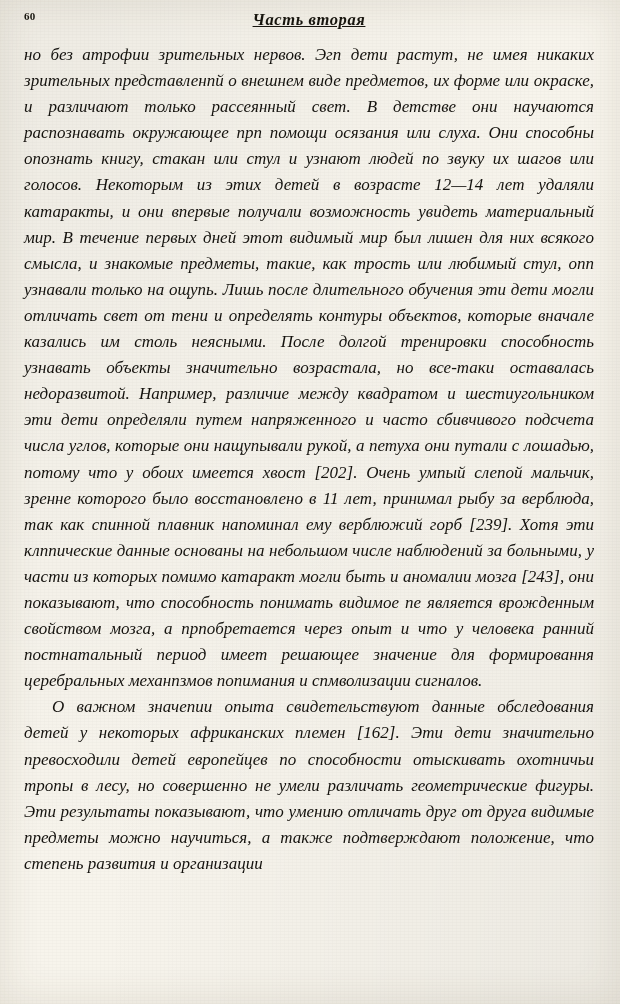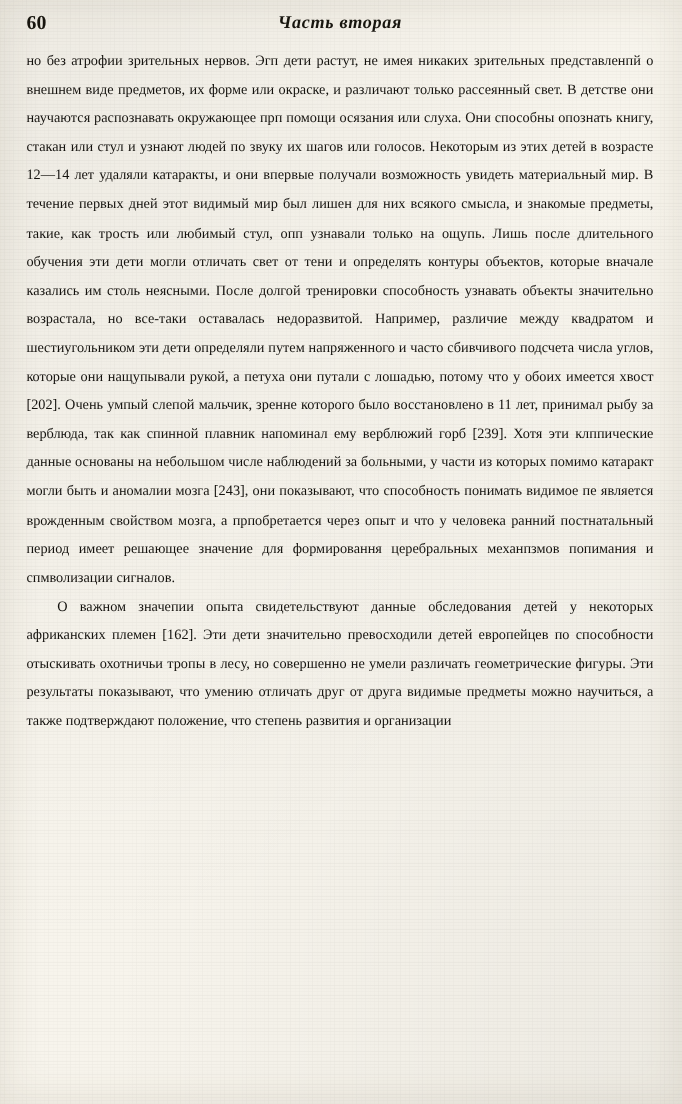--- a/index.html
+++ b/index.html
@@ -27,43 +27,45 @@
   }
   .header {
     position: relative;
     height: 26px;
     margin-bottom: 6px;
   }
   .page-number {
     position: absolute;
     left: 0;
     top: 0;
-    font-size: 18px;
+    font-size: 11px;
     font-weight: 700;
     letter-spacing: 0.2px;
     color: #17150f;
   }
   .running-head {
     position: absolute;
     left: 0;
     right: 0;
     top: 0;
     text-align: center;
     font-style: italic;
     font-weight: 700;
     font-size: 16.5px;
     letter-spacing: 0.6px;
     color: #17150f;
+    text-decoration: underline;
   }
   .body-text {
-    font-size: 13px;
+    font-size: 17px;
     line-height: 26.1px;
     text-align: justify;
     text-justify: inter-word;
     color: #14120e;
+    font-style: italic;
     -webkit-font-smoothing: none;
   }
   .body-text p {
     margin: 0;
     text-indent: 0;
   }
   .body-text p.indent {
     text-indent: 28px;
   }
   .last-line-clip {

